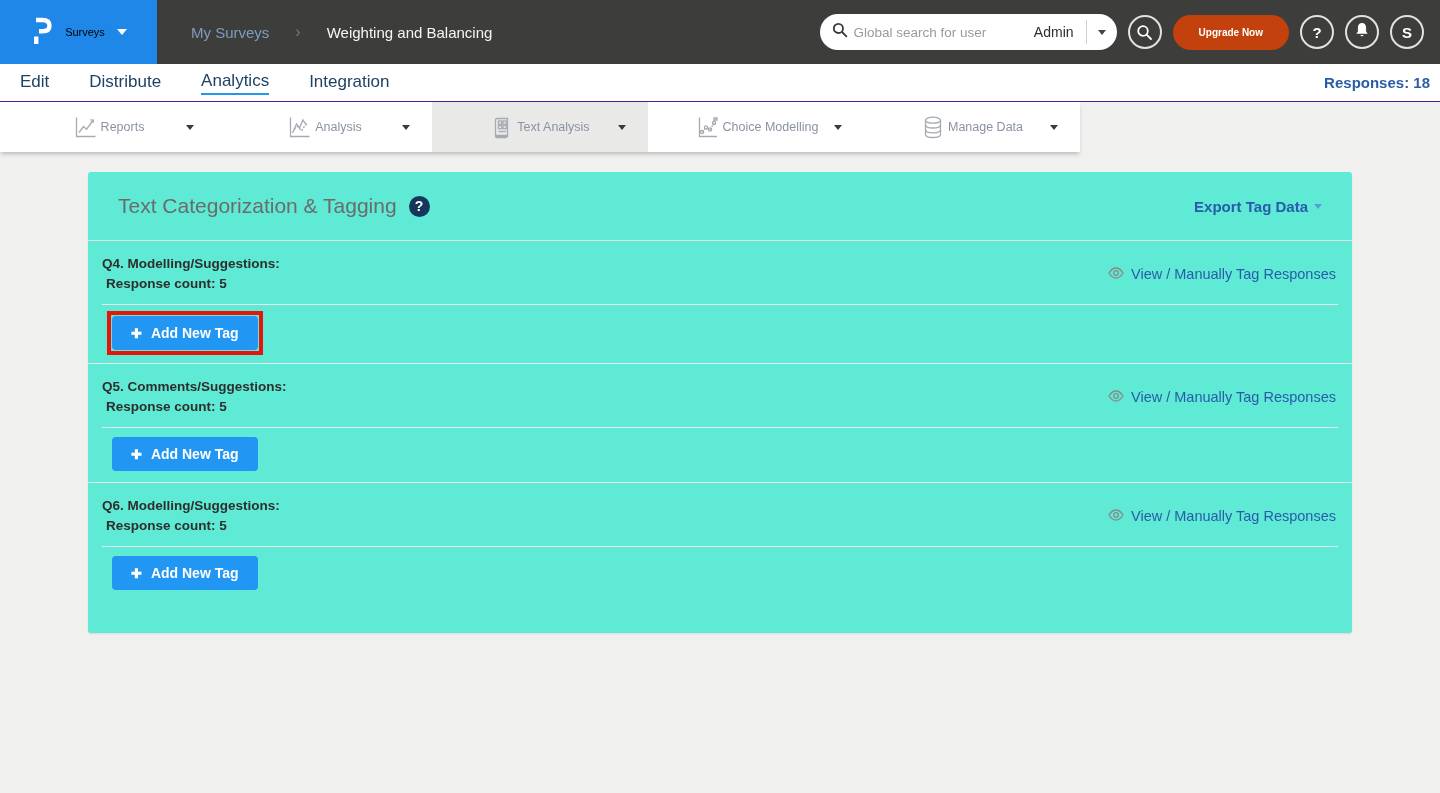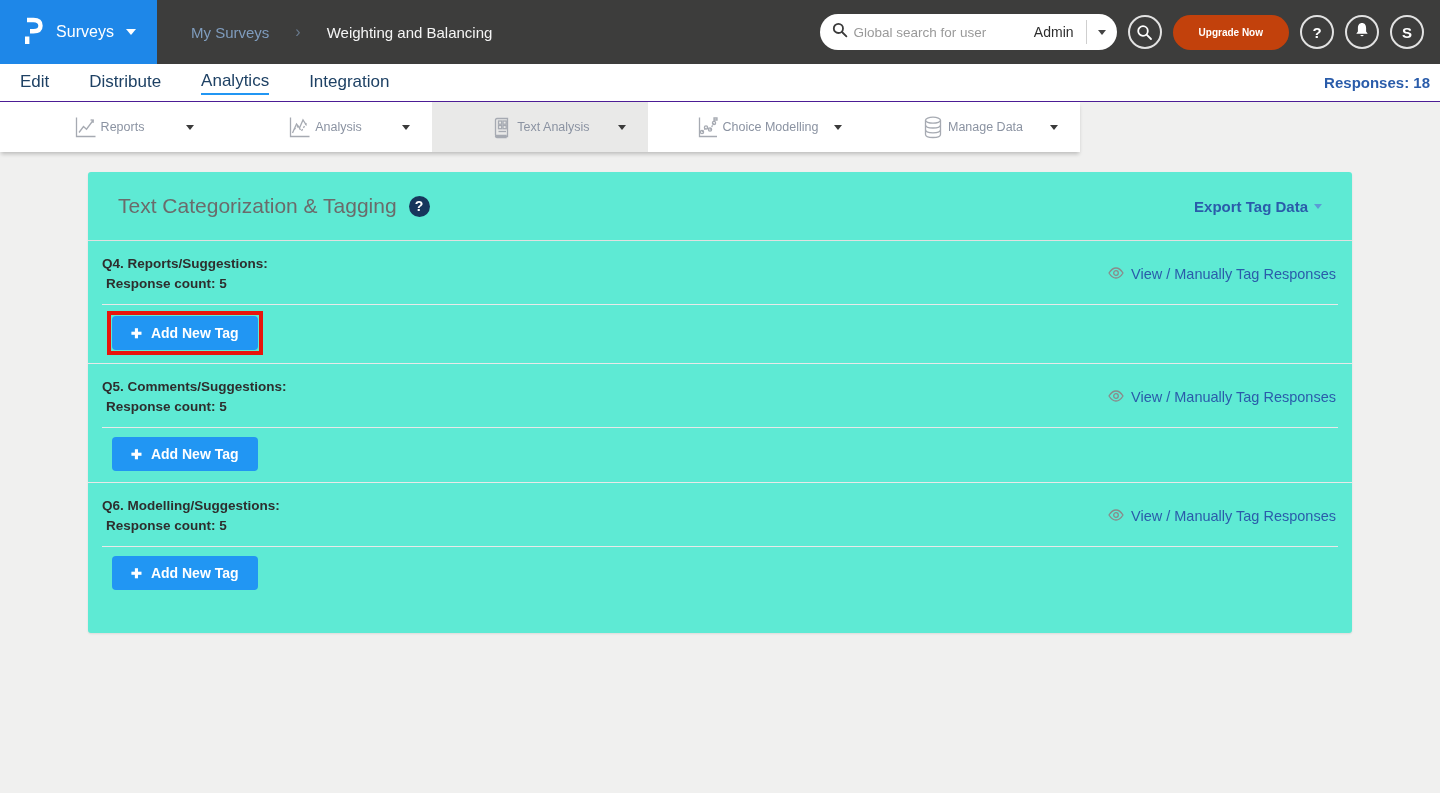--- a/index.html
+++ b/index.html
@@ -3,21 +3,21 @@
 <meta charset="utf-8">
 <style>
   * { margin:0; padding:0; box-sizing:border-box; }
   html,body { width:1440px; height:793px; overflow:hidden;
     font-family:"Liberation Sans", sans-serif; background:#f0f0ef; }
 
   
   .navbar { height:64px; background:#3d3d3c; display:flex; align-items:center; position:relative; }
   .brand { width:157px; height:64px; background:#1e87e8; display:flex; align-items:center;
     justify-content:center; gap:10px; cursor:pointer; }
-  .brand-label { color:#ffffff; font-size:16px; }
+  .brand-label { color:#000000; font-size:11px; }
   .caret { width:0; height:0; border-left:5px solid transparent; border-right:5px solid transparent;
     border-top:6px solid currentColor; display:inline-block; }
   .caret.small { border-left-width:4px; border-right-width:4px; border-top-width:5px; }
   .brand .caret { color:#fff; margin-left:2px; }
 
   .breadcrumb { display:flex; align-items:center; gap:26px; margin-left:34px; font-size:15px; }
   .crumb-parent { color:#7f9cbd; cursor:pointer; }
   .crumb-sep { color:#68798c; font-size:16px; }
   .crumb-current { color:#f5f5f5; }
 
@@ -233,21 +233,21 @@
       <span class="help-badge">?</span>
       <a class="export-link">
         <span>Export Tag Data</span>
         <span class="caret small"></span>
       </a>
     </div>
 
     <div class="q-section">
       <div class="q-info">
         <div>
-          <div class="q-label">Q4. Reports/Suggestions:</div>
+          <div class="q-label">Q4. Modelling/Suggestions:</div>
           <div class="q-count">Response count: 5</div>
         </div>
         <a class="view-link">
           <span>
             <svg width="16" height="12" viewBox="0 0 16 12">
               <path d="M1 6 C3.5 2 6 1 8 1 C10 1 12.5 2 15 6 C12.5 10 10 11 8 11 C6 11 3.5 10 1 6 Z" fill="none" stroke="#8a8a8a" stroke-width="1.3"></path>
               <circle cx="8" cy="6" r="2.3" fill="none" stroke="#8a8a8a" stroke-width="1.3"></circle>
             </svg>
           </span>
           <span>View / Manually Tag Responses</span>

